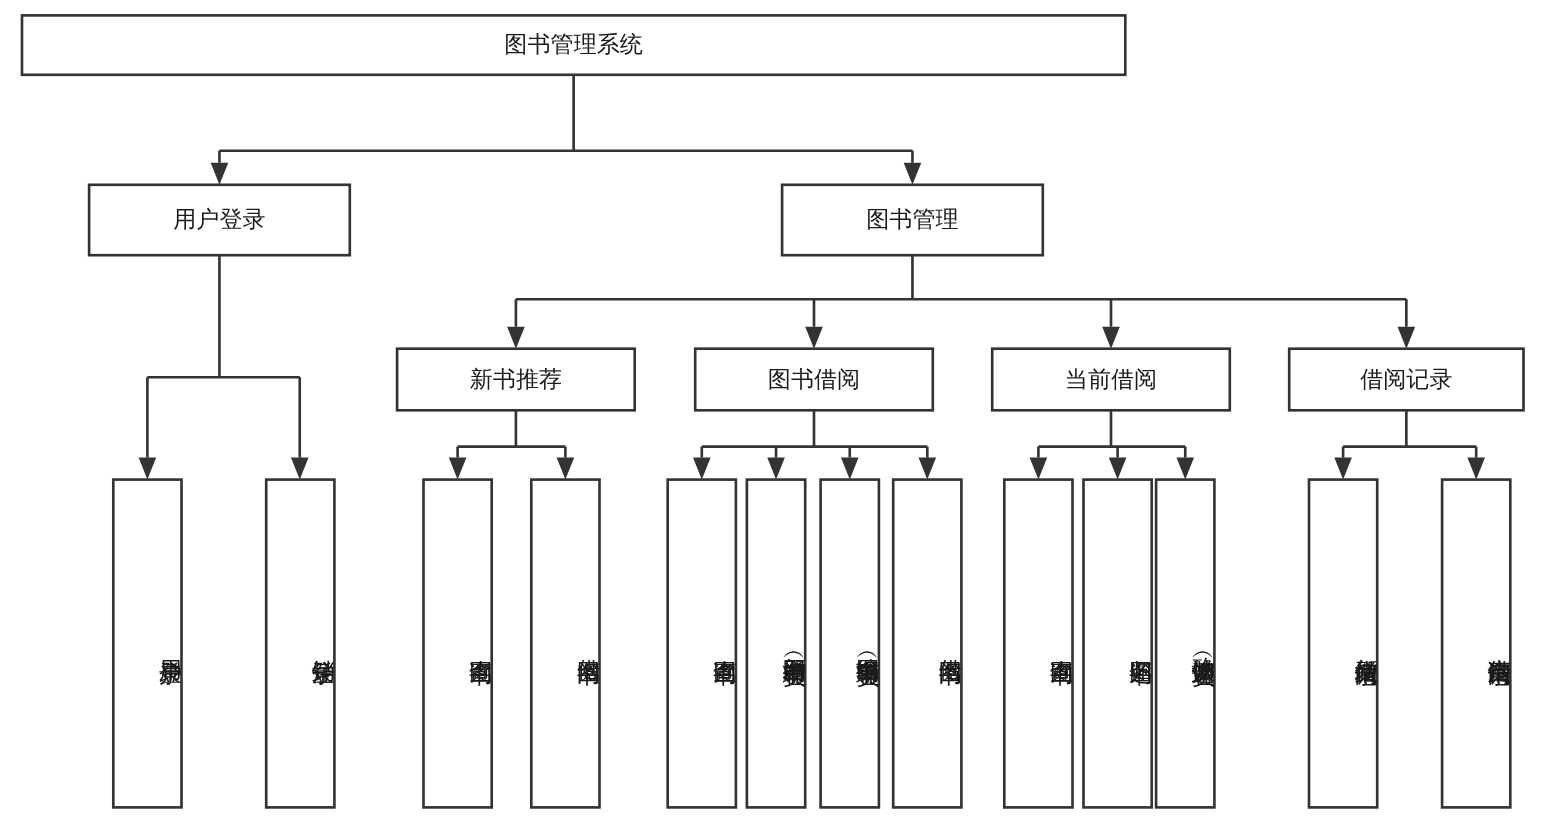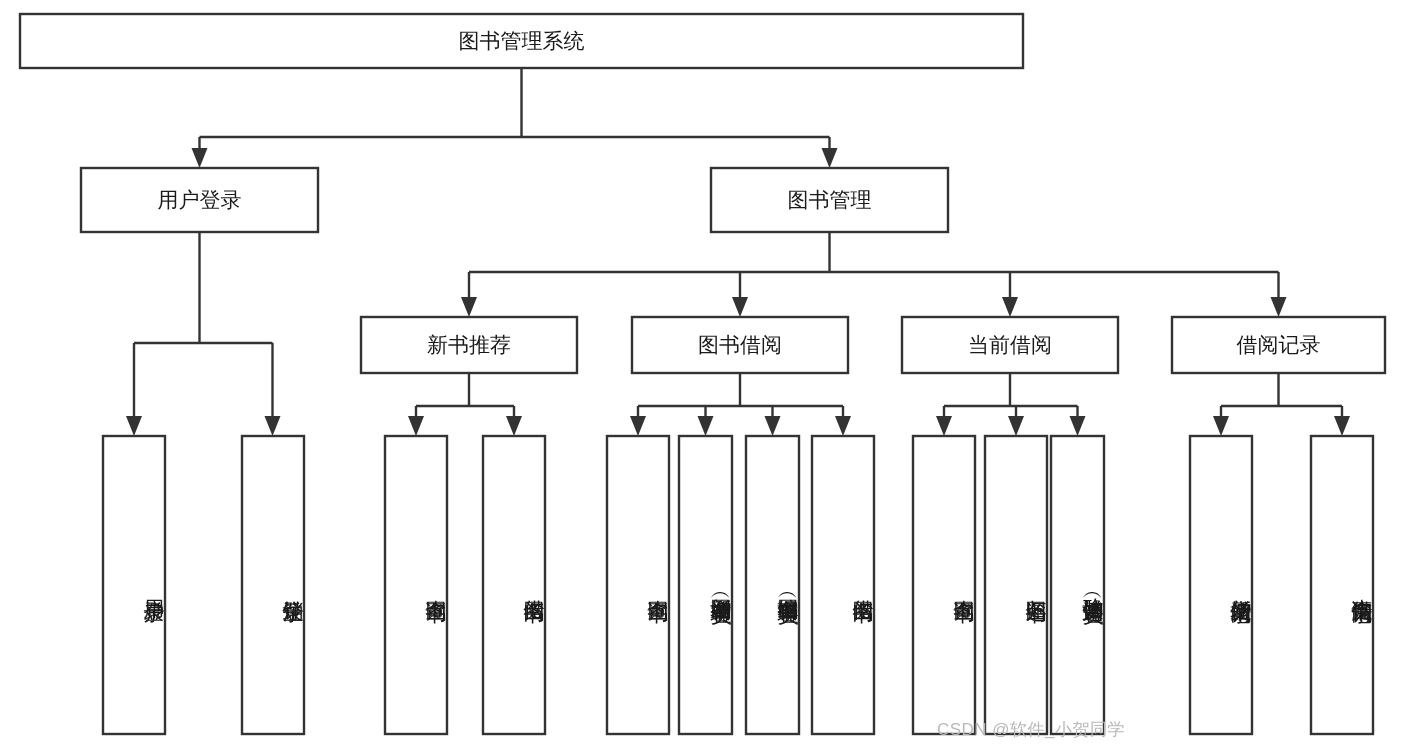--- a/index.html
+++ b/index.html
@@ -234,15 +234,14 @@
   <div class="node-label-v" style="left: 607px; top: 436px; width: 62px; height: 298px; align-items: flex-start;">查询图书</div>
   <div class="node-label-v" style="left:679px; top:438px; width:53px; height:294px; align-items:flex-start;">新增图书（管理员）</div>
   <div class="node-label-v" style="left:746px; top:438px; width:53px; height:294px; align-items:flex-start;">编辑图书（管理员）</div>
   <div class="node-label-v" style="left: 812px; top: 436px; width: 62px; height: 298px; align-items: flex-start;">借阅图书</div>
   <div class="node-label-v" style="left: 913px; top: 436px; width: 62px; height: 298px; align-items: flex-start;">查询图书</div>
   <div class="node-label-v" style="left: 985px; top: 436px; width: 62px; height: 298px; align-items: flex-start;">归还图书</div>
   <div class="node-label-v" style="left:1051px; top:438px; width:53px; height:294px; align-items:flex-start;">确认归还（管理员）</div>
   <div class="node-label-v" style="left: 1190px; top: 436px; width: 62px; height: 298px; align-items: flex-start;">新增借阅记录</div>
   <div class="node-label-v" style="left: 1311px; top: 436px; width: 62px; height: 298px; align-items: flex-start;">查询借阅记录</div>
 
-  <div class="watermark">CSDN @软件_小贺同学</div>
 
 </div>
 
 </body></html>

